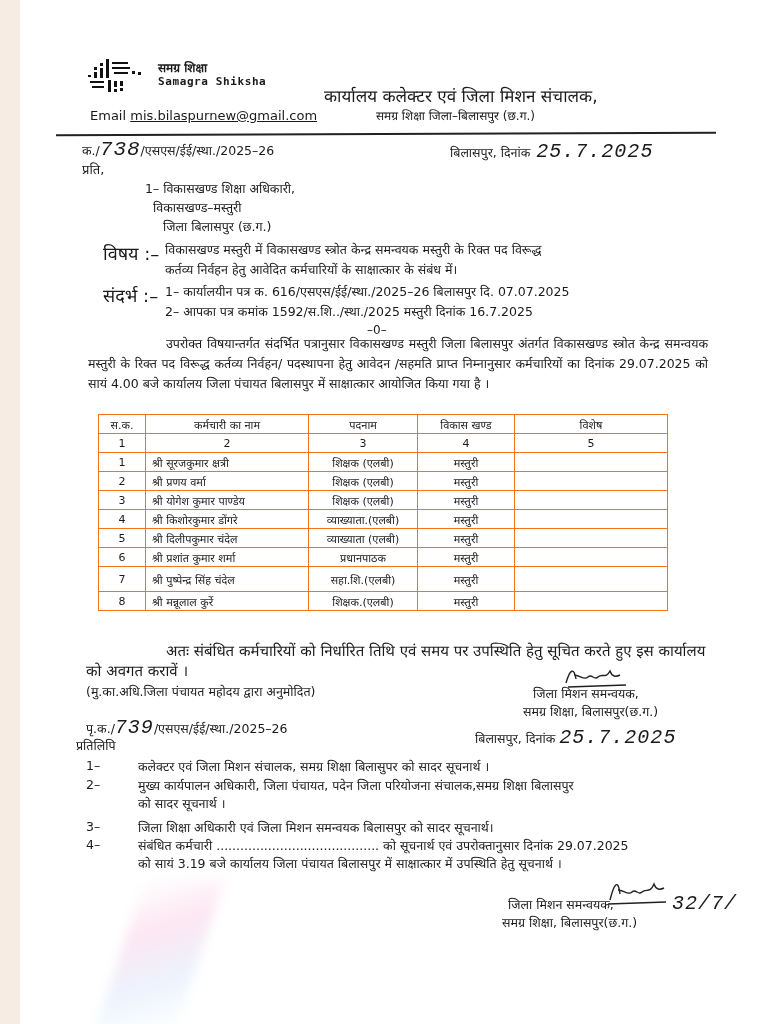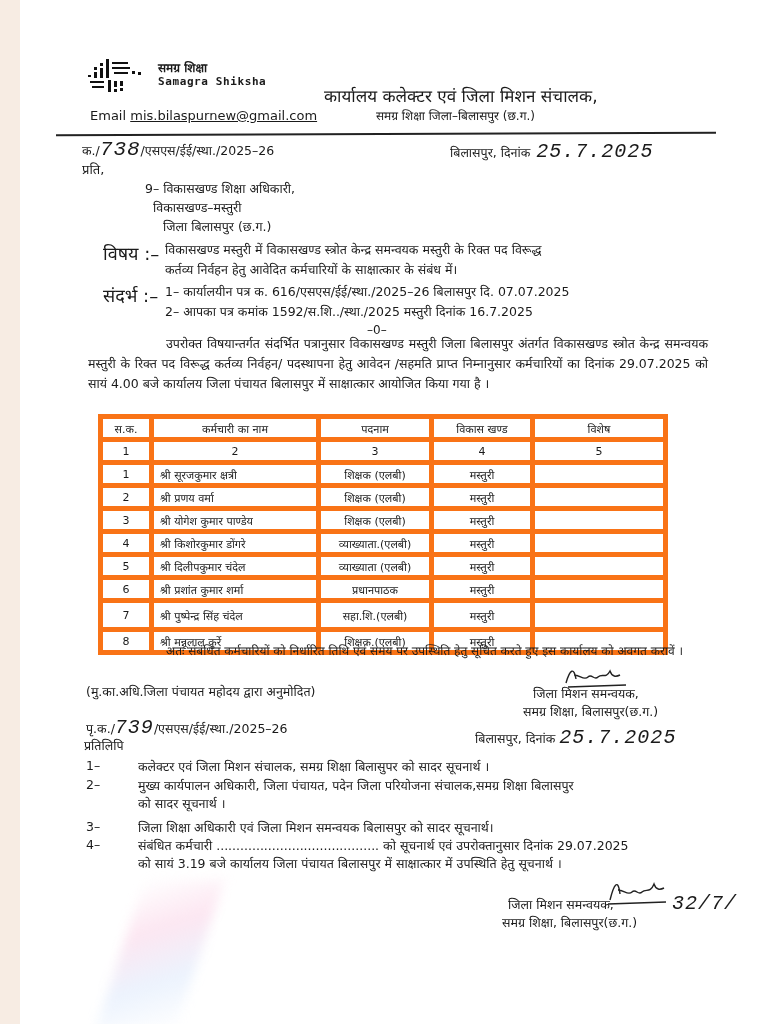--- a/index.html
+++ b/index.html
@@ -32,33 +32,33 @@
   .prati { left: 82px; top: 160px; font-size: 13px; }
   .addr { left: 145px; font-size: 12.5px; }
   .label { left: 103px; font-size: 18px; }
   .body-line { left: 165px; font-size: 12.5px; text-align: center; }
   .divider-mark { left: 367px; top: 323px; font-size: 12px; }
   .para { position: absolute; left: 88px; top: 334px; width: 620px; font-size: 12.5px; line-height: 20px; text-align: justify; text-indent: 78px; }
   table.emp {
     position: absolute; left: 98px; top: 414px; width: 570px; border-collapse: collapse;
     font-size: 11px;
   }
-  table.emp td, table.emp th { border: 5px solid #f97316; padding: 1px 6px; height: 16px; font-weight: normal; }
+  table.emp td, table.emp th { border: 1px solid #f97316; padding: 1px 6px; height: 16px; font-weight: normal; }
   table.emp th { text-align: center; }
   table.emp td.c { text-align: center; }
   table.emp tr.tall td { height: 22px; }
-  .closing { position: absolute; left: 86px; top: 641px; width: 620px; font-size: 12px; line-height: 20px; text-indent: 80px; }
+  .closing { position: absolute; left: 86px; top: 641px; width: 620px; font-size: 15px; line-height: 20px; text-indent: 80px; }
   .approved { left: 86px; top: 683px; font-size: 12.5px; }
   .sig1 { left: 533px; top: 685px; font-size: 12.5px; line-height: 18px; }
   .sig1 .line2 { margin-left: -10px; }
   .sig1-scrawl { position: absolute; left: 560px; top: 665px; width: 70px; height: 26px; }
   .pk-no { left: 86px; top: 716px; font-size: 12.5px; }
   .pk-no .hand { font-size: 20px; }
   .pk-date { left: 475px; top: 726px; font-size: 12.5px; }
-  .pratilipi { left: 84px; top: 737px; font-size: 12.5px; }
+  .pratilipi { left: 76px; top: 737px; font-size: 12.5px; }
   .cc-num { left: 86px; font-size: 12.5px; }
   .cc-text { left: 138px; font-size: 12.5px; }
   .sig2 { left: 508px; top: 896px; font-size: 12.5px; line-height: 18px; }
   .sig2-scrawl { position: absolute; left: 570px; top: 870px; width: 200px; height: 44px; }
 </style>
 </head>
 <body>
 
 <div class="edge-strip"></div>
 <div class="smudge"></div>
@@ -97,21 +97,21 @@
 <div class="abs office-sub">समग्र शिक्षा जिला–बिलासपुर (छ.ग.)</div>
 <div class="header-rule"></div>
 
 <div class="abs letter-no">
   <span>क./</span><span class="hand">738</span><span>/एसएस/ईई/स्था./2025–26</span>
 </div>
 <div class="abs place-date">
   <span>बिलासपुर, दिनांक</span><span class="hand">25.7.2025</span>
 </div>
 <div class="abs prati">प्रति,</div>
-<div class="abs addr" style="top:180px">9– विकासखण्ड शिक्षा अधिकारी,</div>
+<div class="abs addr" style="top:180px">1– विकासखण्ड शिक्षा अधिकारी,</div>
 <div class="abs addr" style="left:153px;top:199px">विकासखण्ड–मस्तुरी</div>
 <div class="abs addr" style="left:163px;top:218px">जिला बिलासपुर (छ.ग.)</div>
 
 <div class="abs label" style="top:241px">विषय :–</div>
 <div class="abs body-line" style="top:241px">विकासखण्ड मस्तुरी में विकासखण्ड स्त्रोत केन्द्र समन्वयक मस्तुरी के रिक्त पद विरूद्ध</div>
 <div class="abs body-line" style="top:261px">कर्तव्य निर्वहन हेतु आवेदित कर्मचारियों के साक्षात्कार के संबंध में।</div>
 
 <div class="abs label" style="top:283px">संदर्भ :–</div>
 <div class="abs body-line" style="top:283px">1– कार्यालयीन पत्र क. 616/एसएस/ईई/स्था./2025–26 बिलासपुर दि. 07.07.2025</div>
 <div class="abs body-line" style="top:303px">2– आपका पत्र कमांक 1592/स.शि../स्था./2025 मस्तुरी दिनांक 16.7.2025</div>

